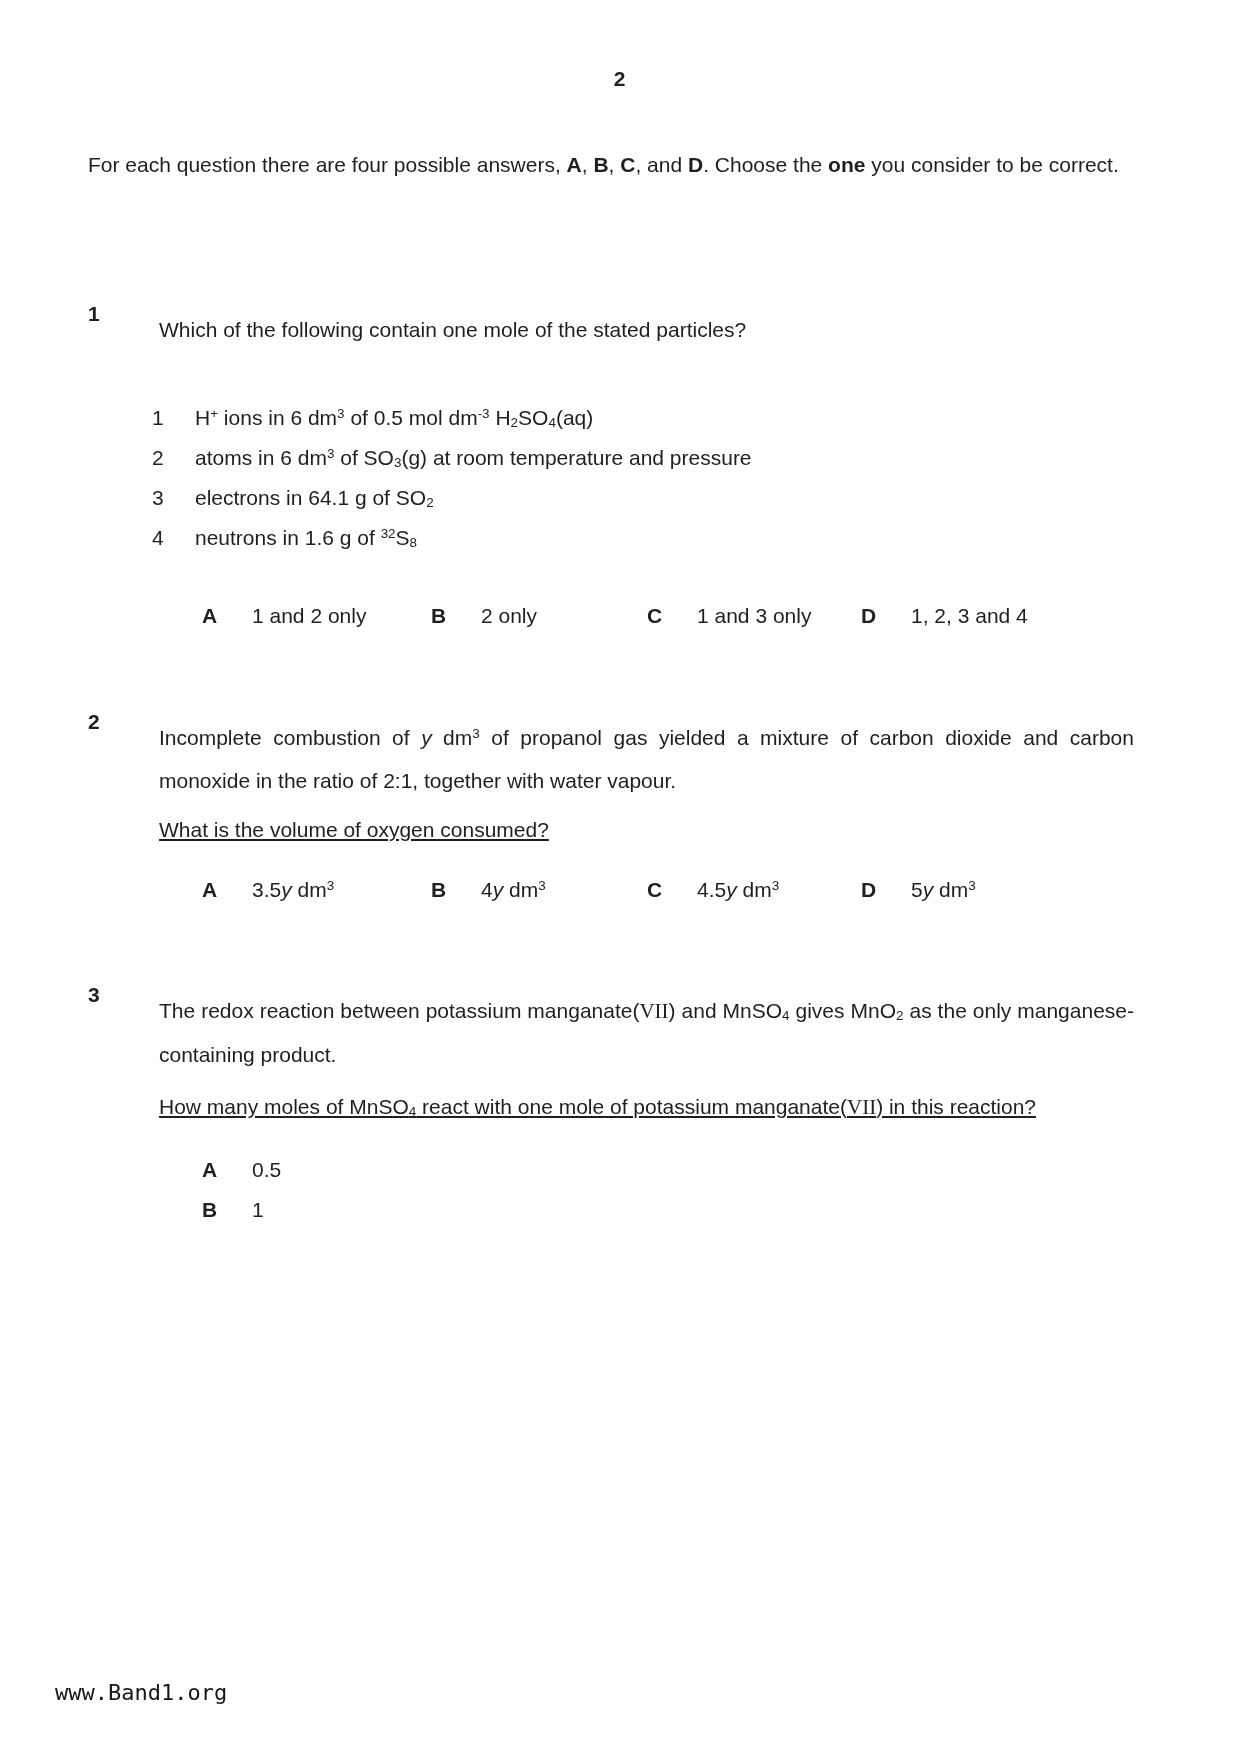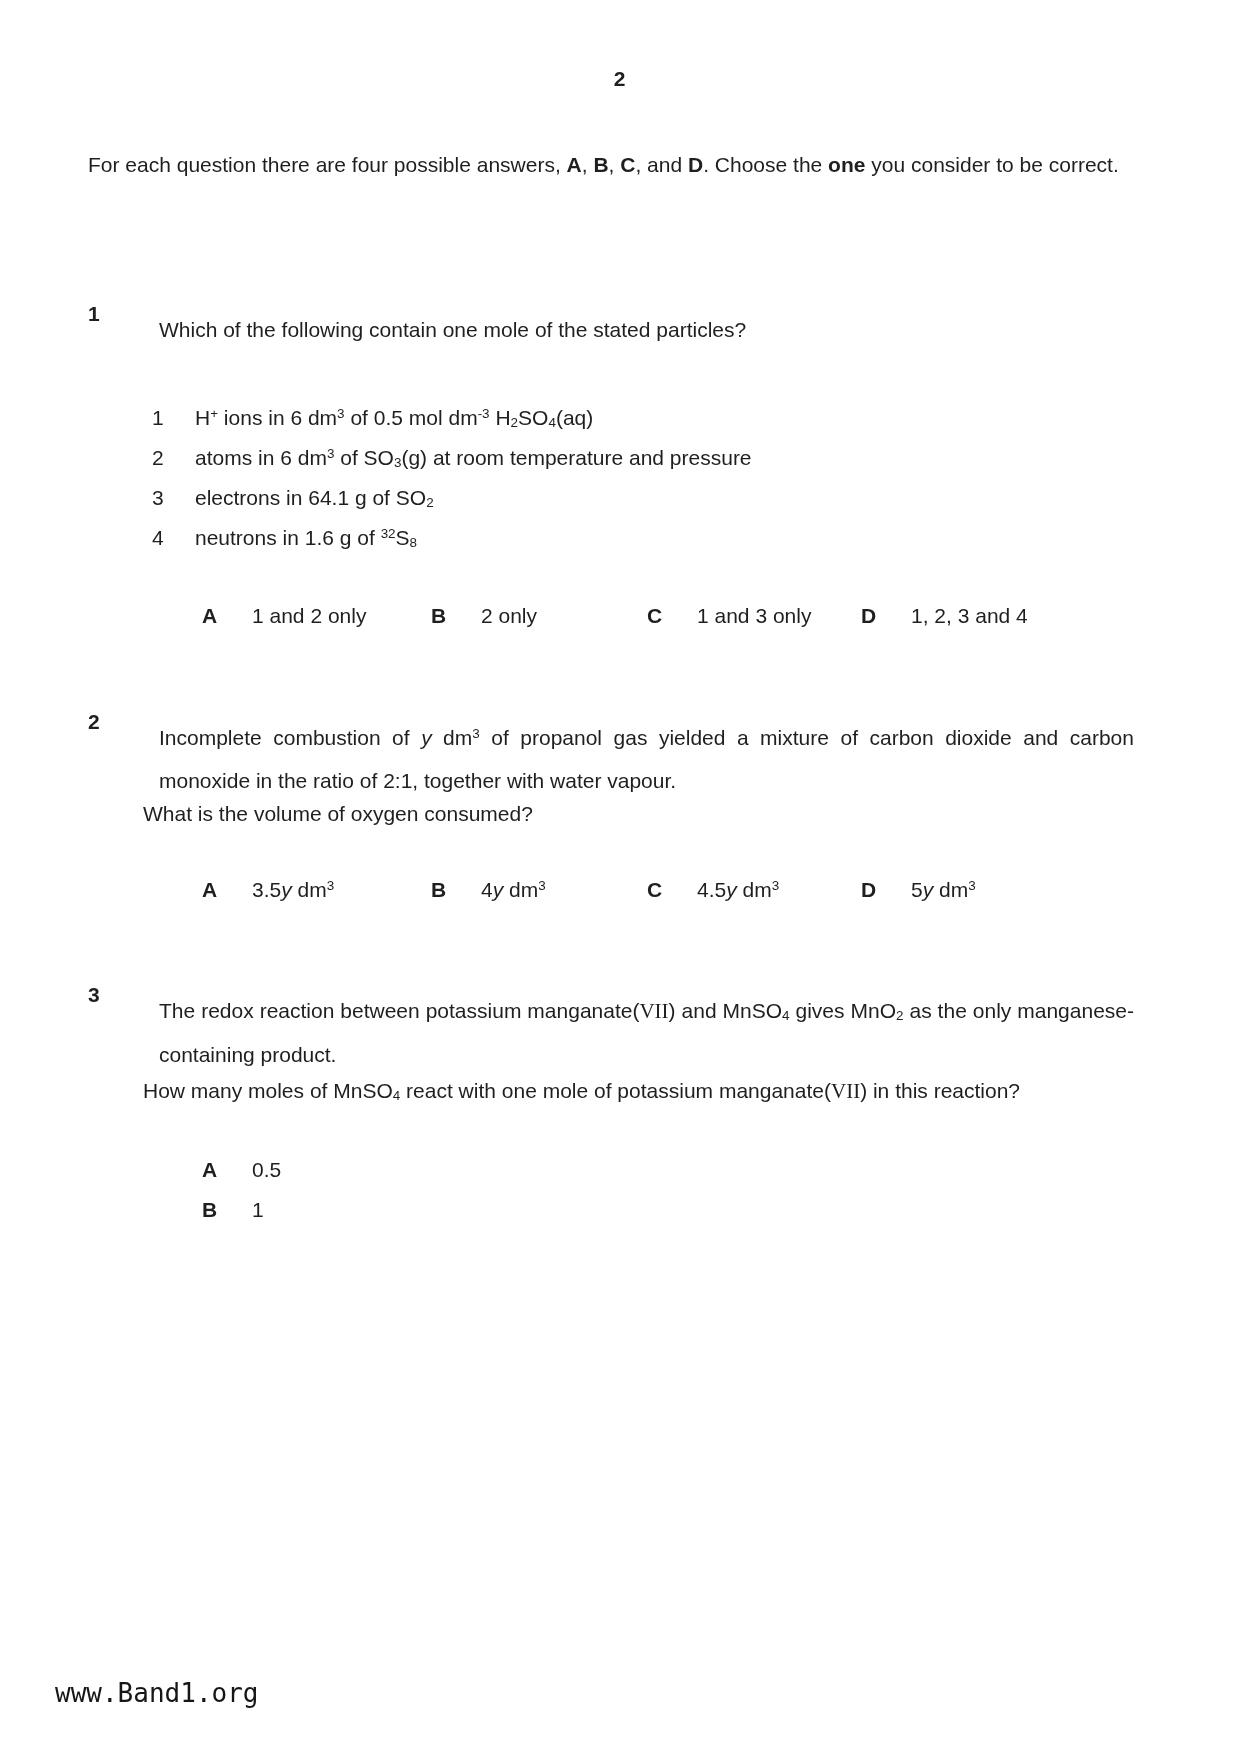--- a/index.html
+++ b/index.html
@@ -22,31 +22,31 @@
     position:absolute;left:88px;top:143px;width:1040px;
     margin:0;text-align:justify;
   }
   .question{position:absolute;left:88px;width:1110px;}
   .q1{top:292px;height:340px;}
   .q2{top:700px;height:210px;}
   .q3{top:973px;height:330px;}
   .qnum{position:absolute;left:0;top:0;font-weight:700;}
   .qbody{position:relative;margin-left:55px;width:1007px;min-height:43px;}
   .stem{margin:16px;text-align:justify;}
-  .qline{position:absolute;left:0;margin:0;white-space:nowrap;}
+  .qline{position:absolute;left:0;margin:16px;white-space:nowrap;text-decoration:underline;}
   .item{position:absolute;left:0;height:43px;white-space:nowrap;}
   .inum{position:absolute;left:9px;}
   .itext{position:absolute;left:52px;}
   .optrow{position:absolute;left:0;width:100%;height:43px;}
   .opt{position:absolute;top:0;white-space:nowrap;margin-left:44px;}
   .oletter{display:inline-block;width:50px;font-weight:700;}
   .footer{
     position:absolute;left:55px;top:1678px;
     font-family:"DejaVu Sans Mono","Liberation Mono",monospace;
-    font-size:26px;line-height:30px;color:#161616;
+    font-size:22px;line-height:30px;color:#161616;
   }
   
   .f-b{font-weight:700;}
   .f-i{font-style:italic;}
   .f-sup{font-size:0.64em;vertical-align:0.52em;line-height:0;}
   .f-sub{font-size:0.64em;vertical-align:-0.18em;line-height:0;}
   .f-serif{font-family:"Liberation Serif","DejaVu Serif",serif;}
 </style>
 </head>
 <body>

